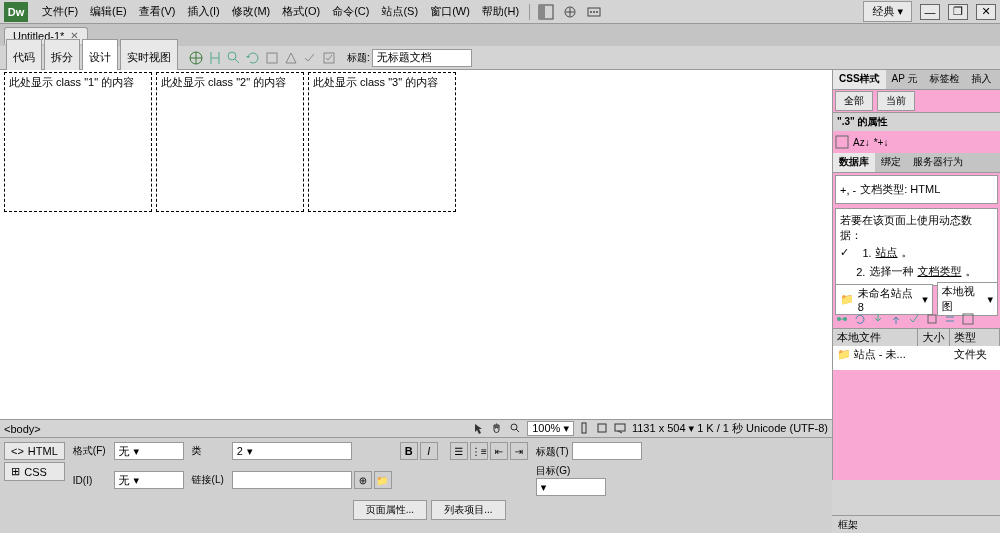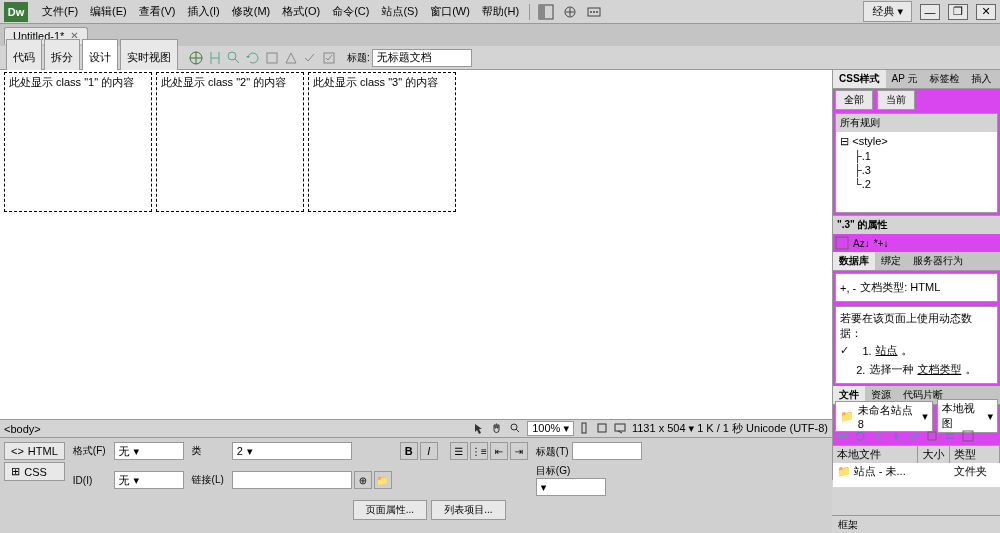--- a/index.html
+++ b/index.html
@@ -20,21 +20,21 @@
 .vt-btn.active { background: #fff; }
 .vt-icons { display: flex; gap: 3px; margin: 0 8px; }
 .vt-icon { width: 16px; height: 16px; cursor: pointer; }
 .title-input { width: 100px; height: 18px; border: 1px solid #999; padding: 0 4px; background: #fff; }
 .main-area { display: flex; height: 410px; }
 .canvas { flex: 1; background: #fff; padding: 4px; position: relative; }
 .box { position: absolute; border: 1px dashed #000; padding: 2px 4px; height: 140px; }
 .box1 { left: 4px; top: 2px; width: 148px; }
 .box2 { left: 156px; top: 2px; width: 148px; }
 .box3 { left: 308px; top: 2px; width: 148px; }
-.right-panels { width: 168px; background: #d946ef; border-left: 1px solid #999; display: flex; flex-direction: column; }
+.right-panels { width: 168px; background: #f9a8d4; border-left: 1px solid #999; display: flex; flex-direction: column; }
 .panel-tabs { display: flex; height: 20px; background: #c4c4c4; border-bottom: 1px solid #999; }
 .ptab { padding: 2px 6px; font-size: 10px; cursor: pointer; }
 .ptab.active { background: #e8e8e8; font-weight: bold; }
 .sub-toolbar { height: 22px; display: flex; align-items: center; padding: 2px; gap: 4px; }
 .sub-btn { padding: 2px 8px; border: 1px solid #999; background: #e8e8e8; cursor: pointer; font-size: 10px; }
 .panel-section { background: #fff; border: 1px solid #999; margin: 2px; }
 .section-hdr { background: #d4d4d4; padding: 2px 4px; font-size: 10px; }
 .tree { padding: 2px 4px; font-size: 10px; min-height: 80px; }
 .tree-row { padding: 1px 0; }
 .tree-indent { padding-left: 14px; }
@@ -188,29 +188,20 @@
     <div class="panel-tabs">
       <span class="ptab active">CSS样式</span>
       <span class="ptab">AP 元</span>
       <span class="ptab">标签检</span>
       <span class="ptab">插入</span>
     </div>
     <div class="sub-toolbar">
       <span class="sub-btn">全部</span>
       <span class="sub-btn">当前</span>
     </div>
-    <div class="panel-section">
-      <div class="section-hdr">所有规则</div>
-      <div class="tree">
-        <div class="tree-row">⊟ <span>&lt;style&gt;</span></div>
-        <div class="tree-row tree-indent">├<span>.1</span></div>
-        <div class="tree-row tree-indent">├<span>.3</span></div>
-        <div class="tree-row tree-indent">└<span>.2</span></div>
-      </div>
-    </div>
     <div class="props-hdr">".3" 的属性</div>
     <div class="sub-toolbar">
       <span class="file-icon">
           <svg width="14" height="14">
             <rect x="1" y="1" width="12" height="12" fill="none" stroke="#666"></rect>
           </svg>
         </span>
       <span style="font-size:10px">Az↓</span>
       <span style="font-size:10px">*+↓</span>
     </div>
@@ -222,25 +213,20 @@
     </div>
     <div class="info-box">
       <div class="info-row">+, - <span>文档类型: HTML</span></div>
     </div>
     <div class="info-box">
       <div>若要在该页面上使用动态数据：</div>
       <div class="info-row">✓ &nbsp;&nbsp;<span>1.</span> <span class="link-s">站点</span><span>。</span></div>
       <div class="info-row">&nbsp;&nbsp;&nbsp;&nbsp;<span>2.</span> <span>选择一种</span><span class="link-s">文档类型</span><span>。</span></div>
     </div>
 
-    <div class="panel-tabs">
-      <span class="ptab active">文件</span>
-      <span class="ptab">资源</span>
-      <span class="ptab">代码片断</span>
-    </div>
     <div class="sub-toolbar">
       <span class="small-dd">📁 <span>未命名站点 8</span> ▾</span>
       <span class="small-dd"><span>本地视图</span> ▾</span>
     </div>
     <div class="files-tb">
       <span class="file-icon">
           <svg width="14" height="14">
             <circle cx="4" cy="7" r="2" fill="#4a8"></circle>
             <circle cx="10" cy="7" r="2" fill="#4a8"></circle>
             <line x1="6" y1="7" x2="8" y2="7" stroke="#4a8"></line>

